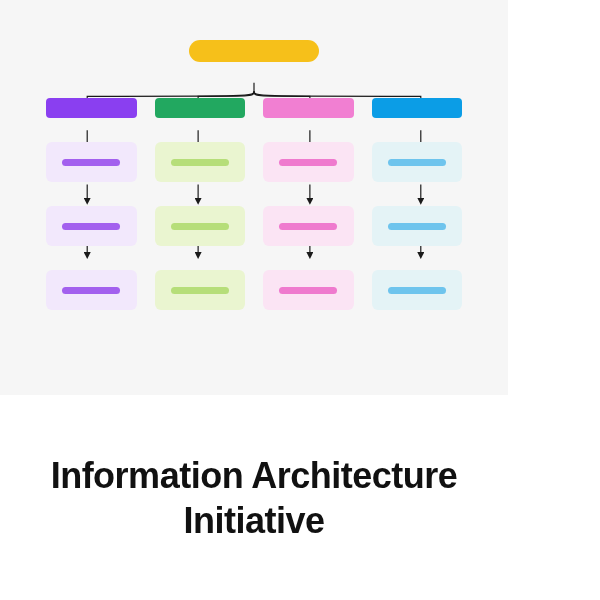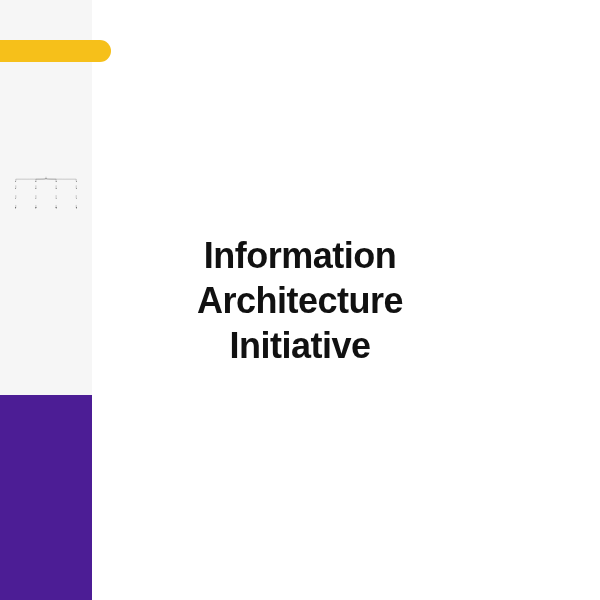--- a/index.html
+++ b/index.html
@@ -1,17 +1,17 @@
 <!DOCTYPE html>
 <html><head>
 <meta charset="utf-8">
 <style>
   * { margin: 0; padding: 0; box-sizing: border-box; }
   html, body { width: 600px; height: 600px; font-family: -apple-system, BlinkMacSystemFont, "Segoe UI", Arial, sans-serif; }
-  .canvas { width: 508px; height: 600px; background: #4c1d95; display: flex; flex-direction: row; }
+  .canvas { width: 508px; height: 600px; background: #4c1d95; display: flex; flex-direction: column; }
   .diagram-area { background: #f6f6f6; height: 395px; position: relative; padding: 40px 46px 30px 46px; }
   .title-area { flex: 1; background: #fff; display: flex; align-items: center; justify-content: center; padding: 0 30px; }
   .title { font-size: 36px; font-weight: 700; color: #111; text-align: center; line-height: 1.25; letter-spacing: -0.5px; }
 
   
   .root-pill {
     background: #f6c01a;
     width: 130px; height: 22px;
     border-radius: 12px;
     position: absolute;

